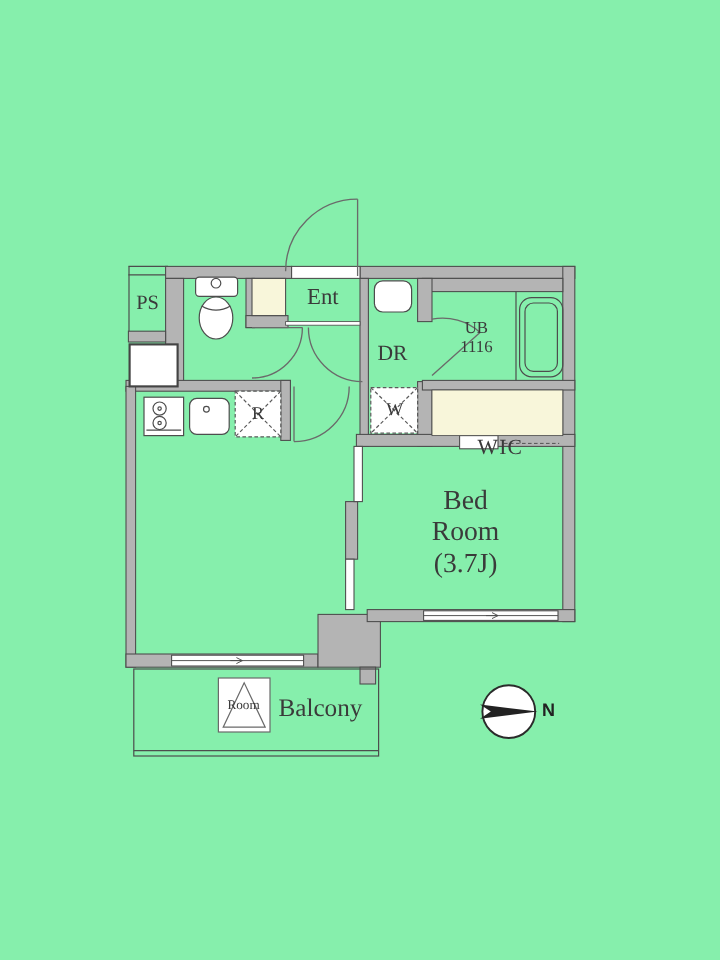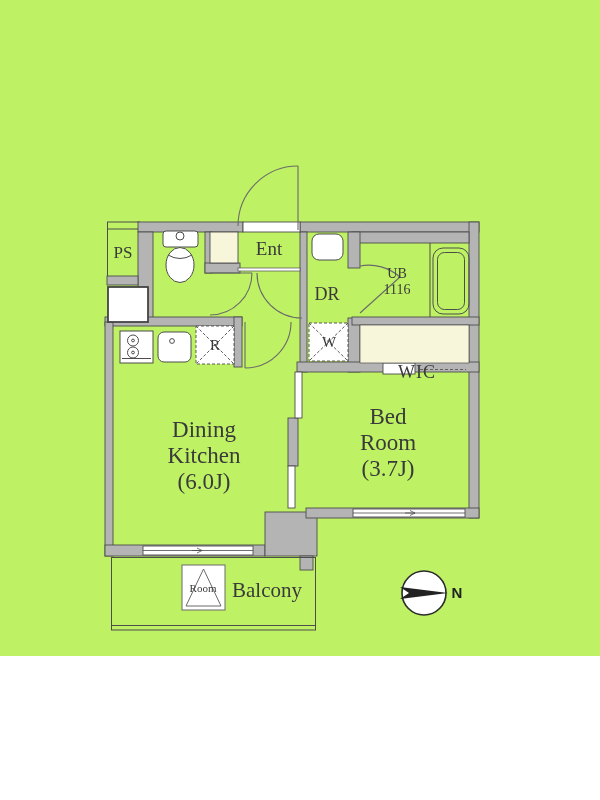--- a/index.html
+++ b/index.html
@@ -1,16 +1,16 @@
 <!DOCTYPE html>
 <html><head>
 <meta charset="utf-8">
 <style>
   html,body{margin:0;padding:0;background:#ffffff;}
-  .stage{position:relative;width:600px;height:656px;background:#bef264;overflow:hidden;
+  .stage{position:relative;width:600px;height:800px;background:#86efac;overflow:hidden;
          font-family:"Liberation Serif", serif;color:#3a3a3a;}
   .stage svg{position:absolute;left:0;top:0;}
   .lbl{position:absolute;transform:translate(-50%,-50%);white-space:nowrap;
        color:#3a3a3a;text-align:center;line-height:1.08;}
   .lbl-ps{font-size:17px;}
   .lbl-ent{font-size:19px;}
   .lbl-dr{font-size:18px;}
   .lbl-ub{font-size:14px;line-height:1.12;}
   .lbl-wic{font-size:18px;letter-spacing:1px;}
   .lbl-small{font-size:15px;}
@@ -151,25 +151,20 @@
   <div class="lbl lbl-ent" style="left:269px;top:249px;">Ent</div>
   <div class="lbl lbl-dr" style="left:327px;top:295px;">DR</div>
   <div class="lbl lbl-ub" style="left:397px;top:282px;">
     <div>UB</div>
     <div>1116</div>
   </div>
   <div class="lbl lbl-wic" style="left:417px;top:344px;margin-top:29px;">WIC</div>
   <div class="lbl lbl-small" style="left:215px;top:345px;">R</div>
   <div class="lbl lbl-small" style="left:329px;top:342px;">W</div>
 
-  <div class="lbl lbl-room" style="left:204px;top:456px;">
-    <div>Dining</div>
-    <div>Kitchen</div>
-    <div>(6.0J)</div>
-  </div>
 
   <div class="lbl lbl-room" style="left:388px;top:443px;">
     <div>Bed</div>
     <div>Room</div>
     <div>(3.7J)</div>
   </div>
 
   <div class="lbl lbl-hatch" style="left:203px;top:589px;">Room</div>
   <div class="lbl lbl-balcony" style="left:267px;top:590px;">Balcony</div>
   <div class="lbl lbl-n" style="left:457px;top:593px;">N</div>

